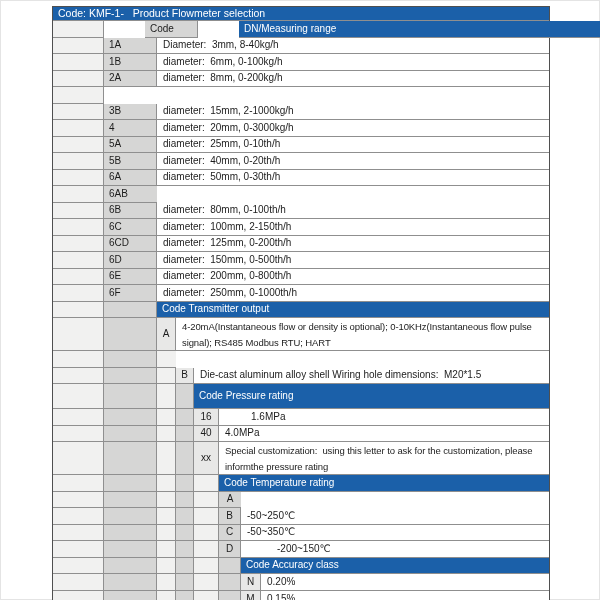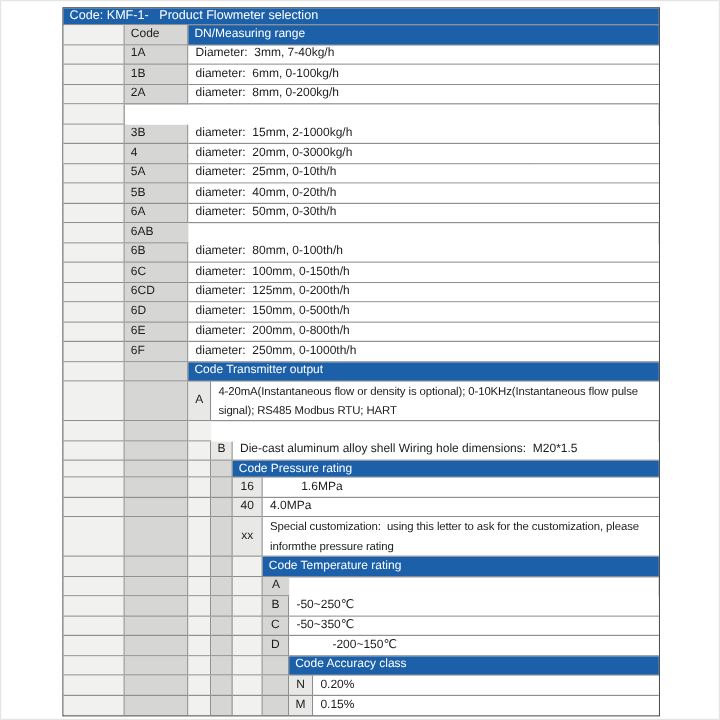--- a/index.html
+++ b/index.html
@@ -26,29 +26,29 @@
   .multi{font-size:9.5px;letter-spacing:-0.1px;line-height:15.5px;align-items:flex-start;padding-top:1px;}
 </style>
 </head>
 <body>
 
 <div class="page-frame"></div>
 <div class="table" id="sel-table">
     <div class="row" style="height: 14px;">
       <div class="cell blue title-cell" style="width: 496px;">Code: KMF-1-   Product Flowmeter selection</div>
     </div>
-    <div class="row" style="height: 16.5px;">
+    <div class="row" style="height: 16.5px; gap: 41px;">
       <div class="cell fl" style="width: 51px;"></div>
       <div class="cell fd code-left" style="width: 53px;">Code</div>
       <div class="cell blue" style="width: 392px;">DN/Measuring range</div>
     </div>
     <div class="row" style="height: 16.5px;">
       <div class="cell fl" style="width: 51px;"></div>
       <div class="cell fd code-left" style="width: 53px;">1A</div>
-      <div class="cell desc" style="width: 392px;">Diameter:  3mm, 7-40kg/h</div>
+      <div class="cell desc" style="width: 392px;">Diameter:  3mm, 8-40kg/h</div>
     </div>
     <div class="row" style="height: 16.5px;">
       <div class="cell fl" style="width: 51px;"></div>
       <div class="cell fd code-left" style="width: 53px;">1B</div>
       <div class="cell desc" style="width: 392px;">diameter:  6mm, 0-100kg/h</div>
     </div>
     <div class="row" style="height: 16.5px; justify-content: center;">
       <div class="cell fl" style="width: 51px;"></div>
       <div class="cell fd code-left" style="width: 53px;">2A</div>
       <div class="cell desc" style="width: 392px;">diameter:  8mm, 0-200kg/h</div>
@@ -88,21 +88,21 @@
       <div class="cell fd code-left" style="width: 53px;">6AB</div>
     </div>
     <div class="row" style="height: 16.5px;">
       <div class="cell fl" style="width: 51px;"></div>
       <div class="cell fd code-left" style="width: 53px;">6B</div>
       <div class="cell desc" style="width: 392px;">diameter:  80mm, 0-100th/h</div>
     </div>
     <div class="row" style="height: 16.5px;">
       <div class="cell fl" style="width: 51px;"></div>
       <div class="cell fd code-left" style="width: 53px;">6C</div>
-      <div class="cell desc" style="width: 392px;">diameter:  100mm, 0-150th/h</div>
+      <div class="cell desc" style="width: 392px;">diameter:  100mm, 2-150th/h</div>
     </div>
     <div class="row" style="height: 16.5px;">
       <div class="cell fl" style="width: 51px;"></div>
       <div class="cell fd code-left" style="width: 53px;">6CD</div>
       <div class="cell desc" style="width: 392px;">diameter:  125mm, 0-200th/h</div>
     </div>
     <div class="row" style="height: 16.5px;">
       <div class="cell fl" style="width: 51px;"></div>
       <div class="cell fd code-left" style="width: 53px;">6D</div>
       <div class="cell desc" style="width: 392px;">diameter:  150mm, 0-500th/h</div>
@@ -134,21 +134,21 @@
       <div class="cell fd" style="width: 53px;"></div>
       <div class="cell fl" style="width: 19px;"></div>
     </div>
     <div class="row" style="height: 16.5px;">
       <div class="cell fl" style="width: 51px;"></div>
       <div class="cell fd" style="width: 53px;"></div>
       <div class="cell fl" style="width: 19px;"></div>
       <div class="cell fc code-center" style="width: 18px;">B</div>
       <div class="cell desc" style="width: 355px;">Die-cast aluminum alloy shell Wiring hole dimensions:  M20*1.5</div>
     </div>
-    <div class="row" style="height: 14px; align-items: center;">
+    <div class="row" style="height: 25px; align-items: center;">
       <div class="cell fl" style="width: 51px;"></div>
       <div class="cell fd" style="width: 53px;"></div>
       <div class="cell fl" style="width: 19px;"></div>
       <div class="cell fd" style="width: 18px;"></div>
       <div class="cell blue" style="width: 355px;">Code Pressure rating</div>
     </div>
     <div class="row" style="height: 16.5px;">
       <div class="cell fl" style="width: 51px;"></div>
       <div class="cell fd" style="width: 53px;"></div>
       <div class="cell fl" style="width: 19px;"></div>

